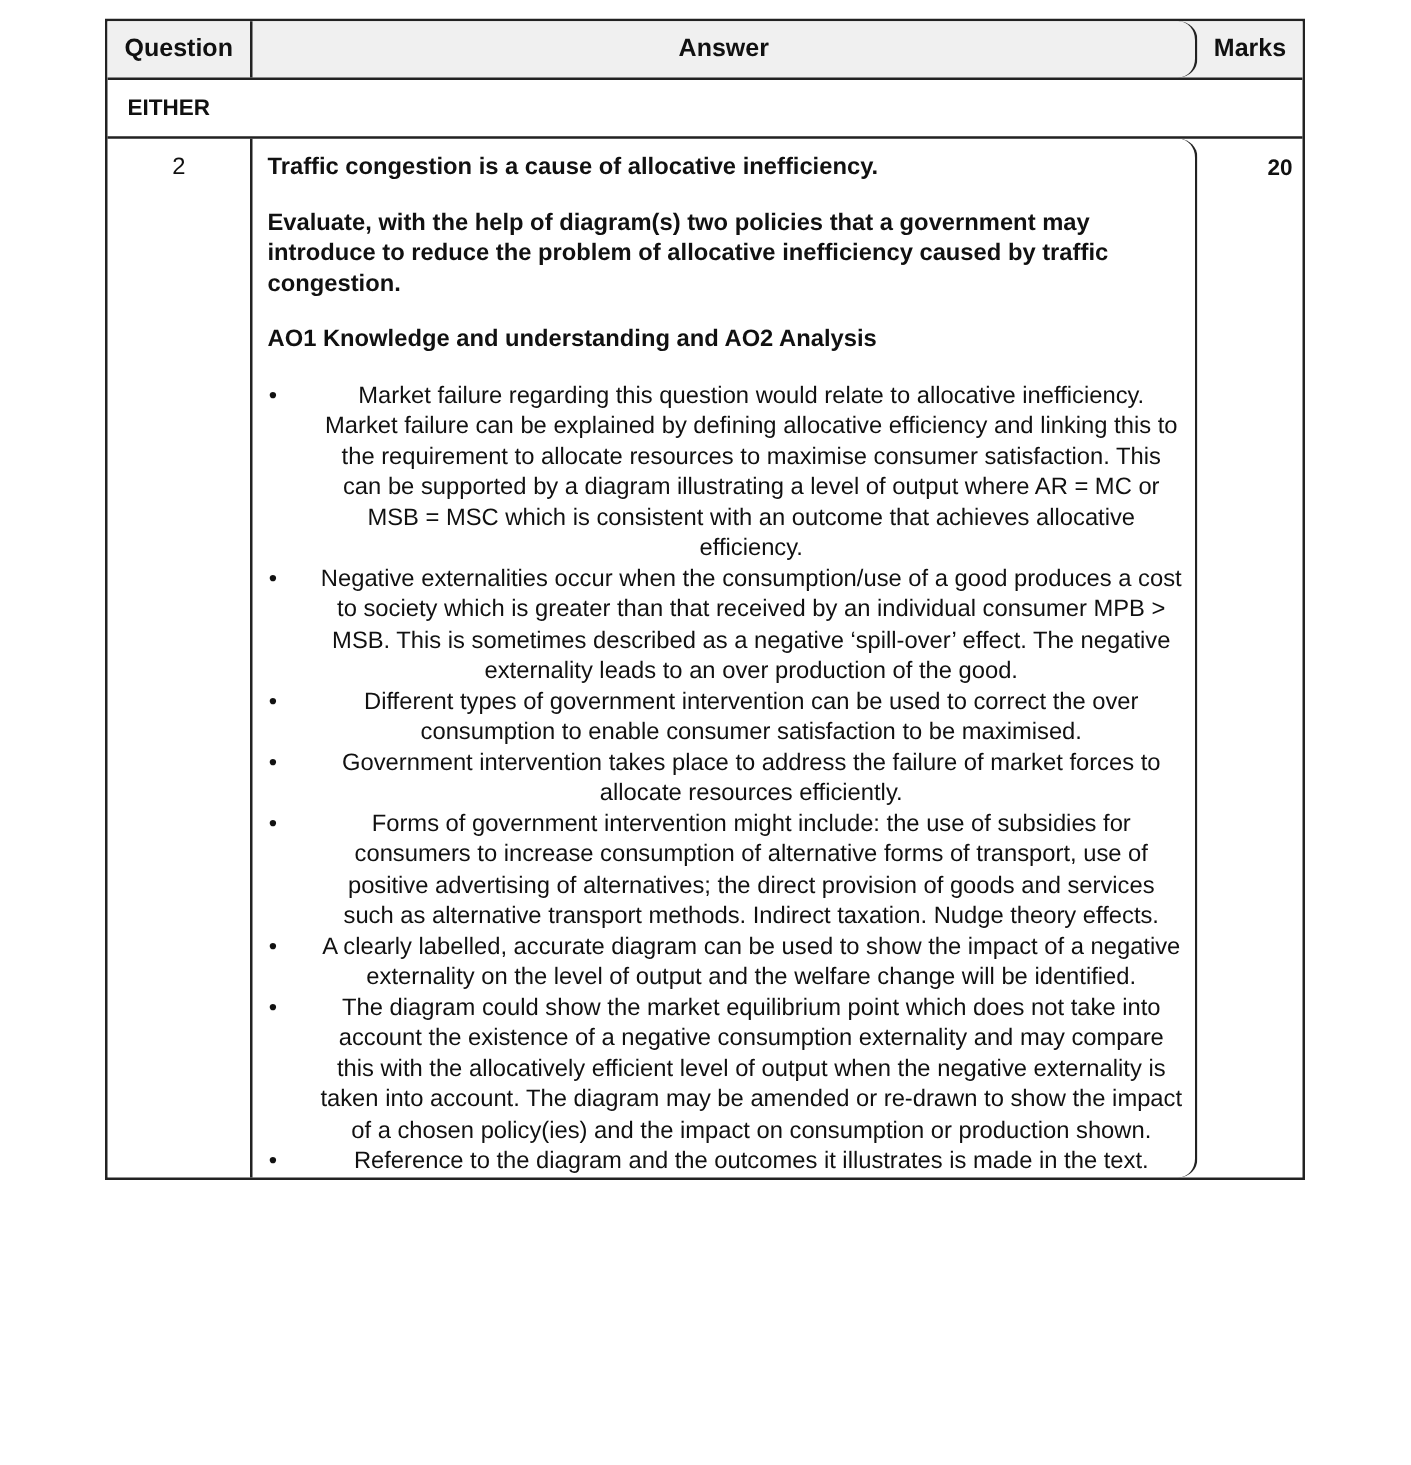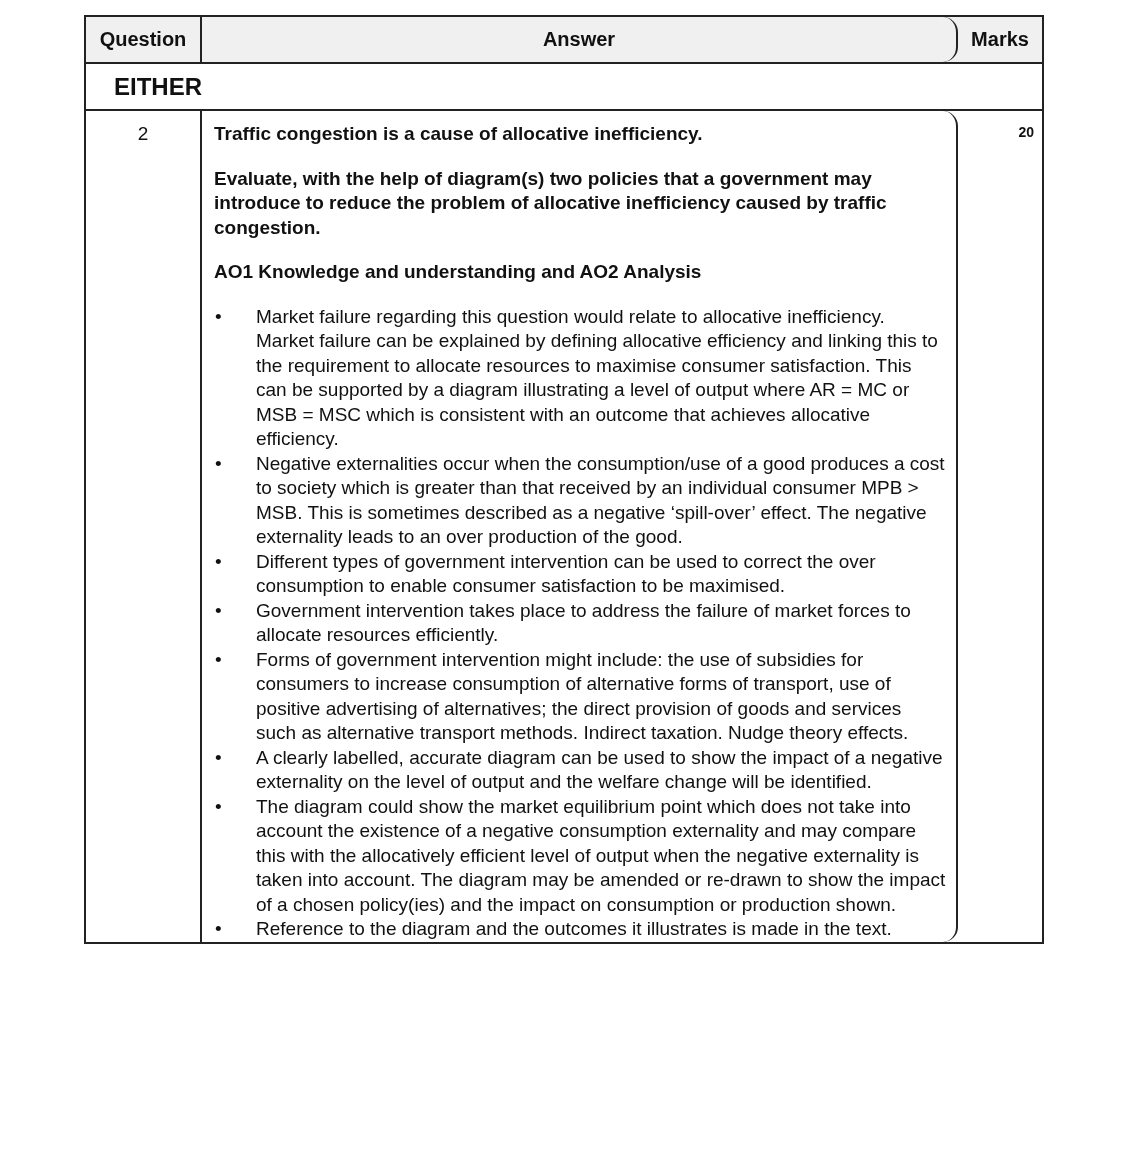--- a/index.html
+++ b/index.html
@@ -8,27 +8,27 @@
       position: absolute; left: 84px; top: 15px; width: 960px;
       border: 2px solid #222; box-sizing: border-box;
     }
     .row { display: flex; border-bottom: 2px solid #222; box-sizing: border-box; }
     .row:last-child { border-bottom: none; }
     .c-q { width: 116px; border-right: 2px solid #222; box-sizing: border-box; }
     .c-a { width: 756px; border-right: 2px solid #222; box-sizing: border-box; border-radius: 15px; }
     .c-m { flex: 1; box-sizing: border-box; }
     .header-row { background: #f0f0f0; height: 47px; }
     .header-row > div { display: flex; align-items: center; justify-content: center; font-weight: bold; font-size: 20px; }
-    .either-row { height: 47px; display: flex; align-items: center; padding-left: 28px; font-weight: bold; font-size: 24px; }
+    .either-row { height: 47px; display: flex; align-items: center; padding-left: 16px; font-weight: bold; font-size: 18px; }
     .body-row .c-q { text-align: center; font-size: 19px; padding-top: 12px; }
-    .body-row .c-m { text-align: right; font-size: 14px; font-weight: bold; padding: 13px 8px 0 0; }
+    .body-row .c-m { text-align: right; font-size: 18px; font-weight: bold; padding: 13px 8px 0 0; }
     .body-row .c-a { padding: 11px 10px 0 12px; font-size: 19px; line-height: 24.5px; }
     .bold-p { font-weight: bold; margin: 0 0 20px 0; }
     .bold-p.last { }
-    ul.points { list-style: none; margin: 0; padding: 0; }
+    ul.points { list-style: none; margin: 0; padding: 0; text-align: center; }
     ul.points li { position: relative; padding-left: 42px; margin: 0; }
     ul.points li::before { content: "\2022"; position: absolute; left: 1px; top: 0; }
   </style>
 </head>
 <body>
 
 <div class="sheet">
   <div class="row header-row">
     <div class="c-q">Question</div>
     <div class="c-a">Answer</div>

